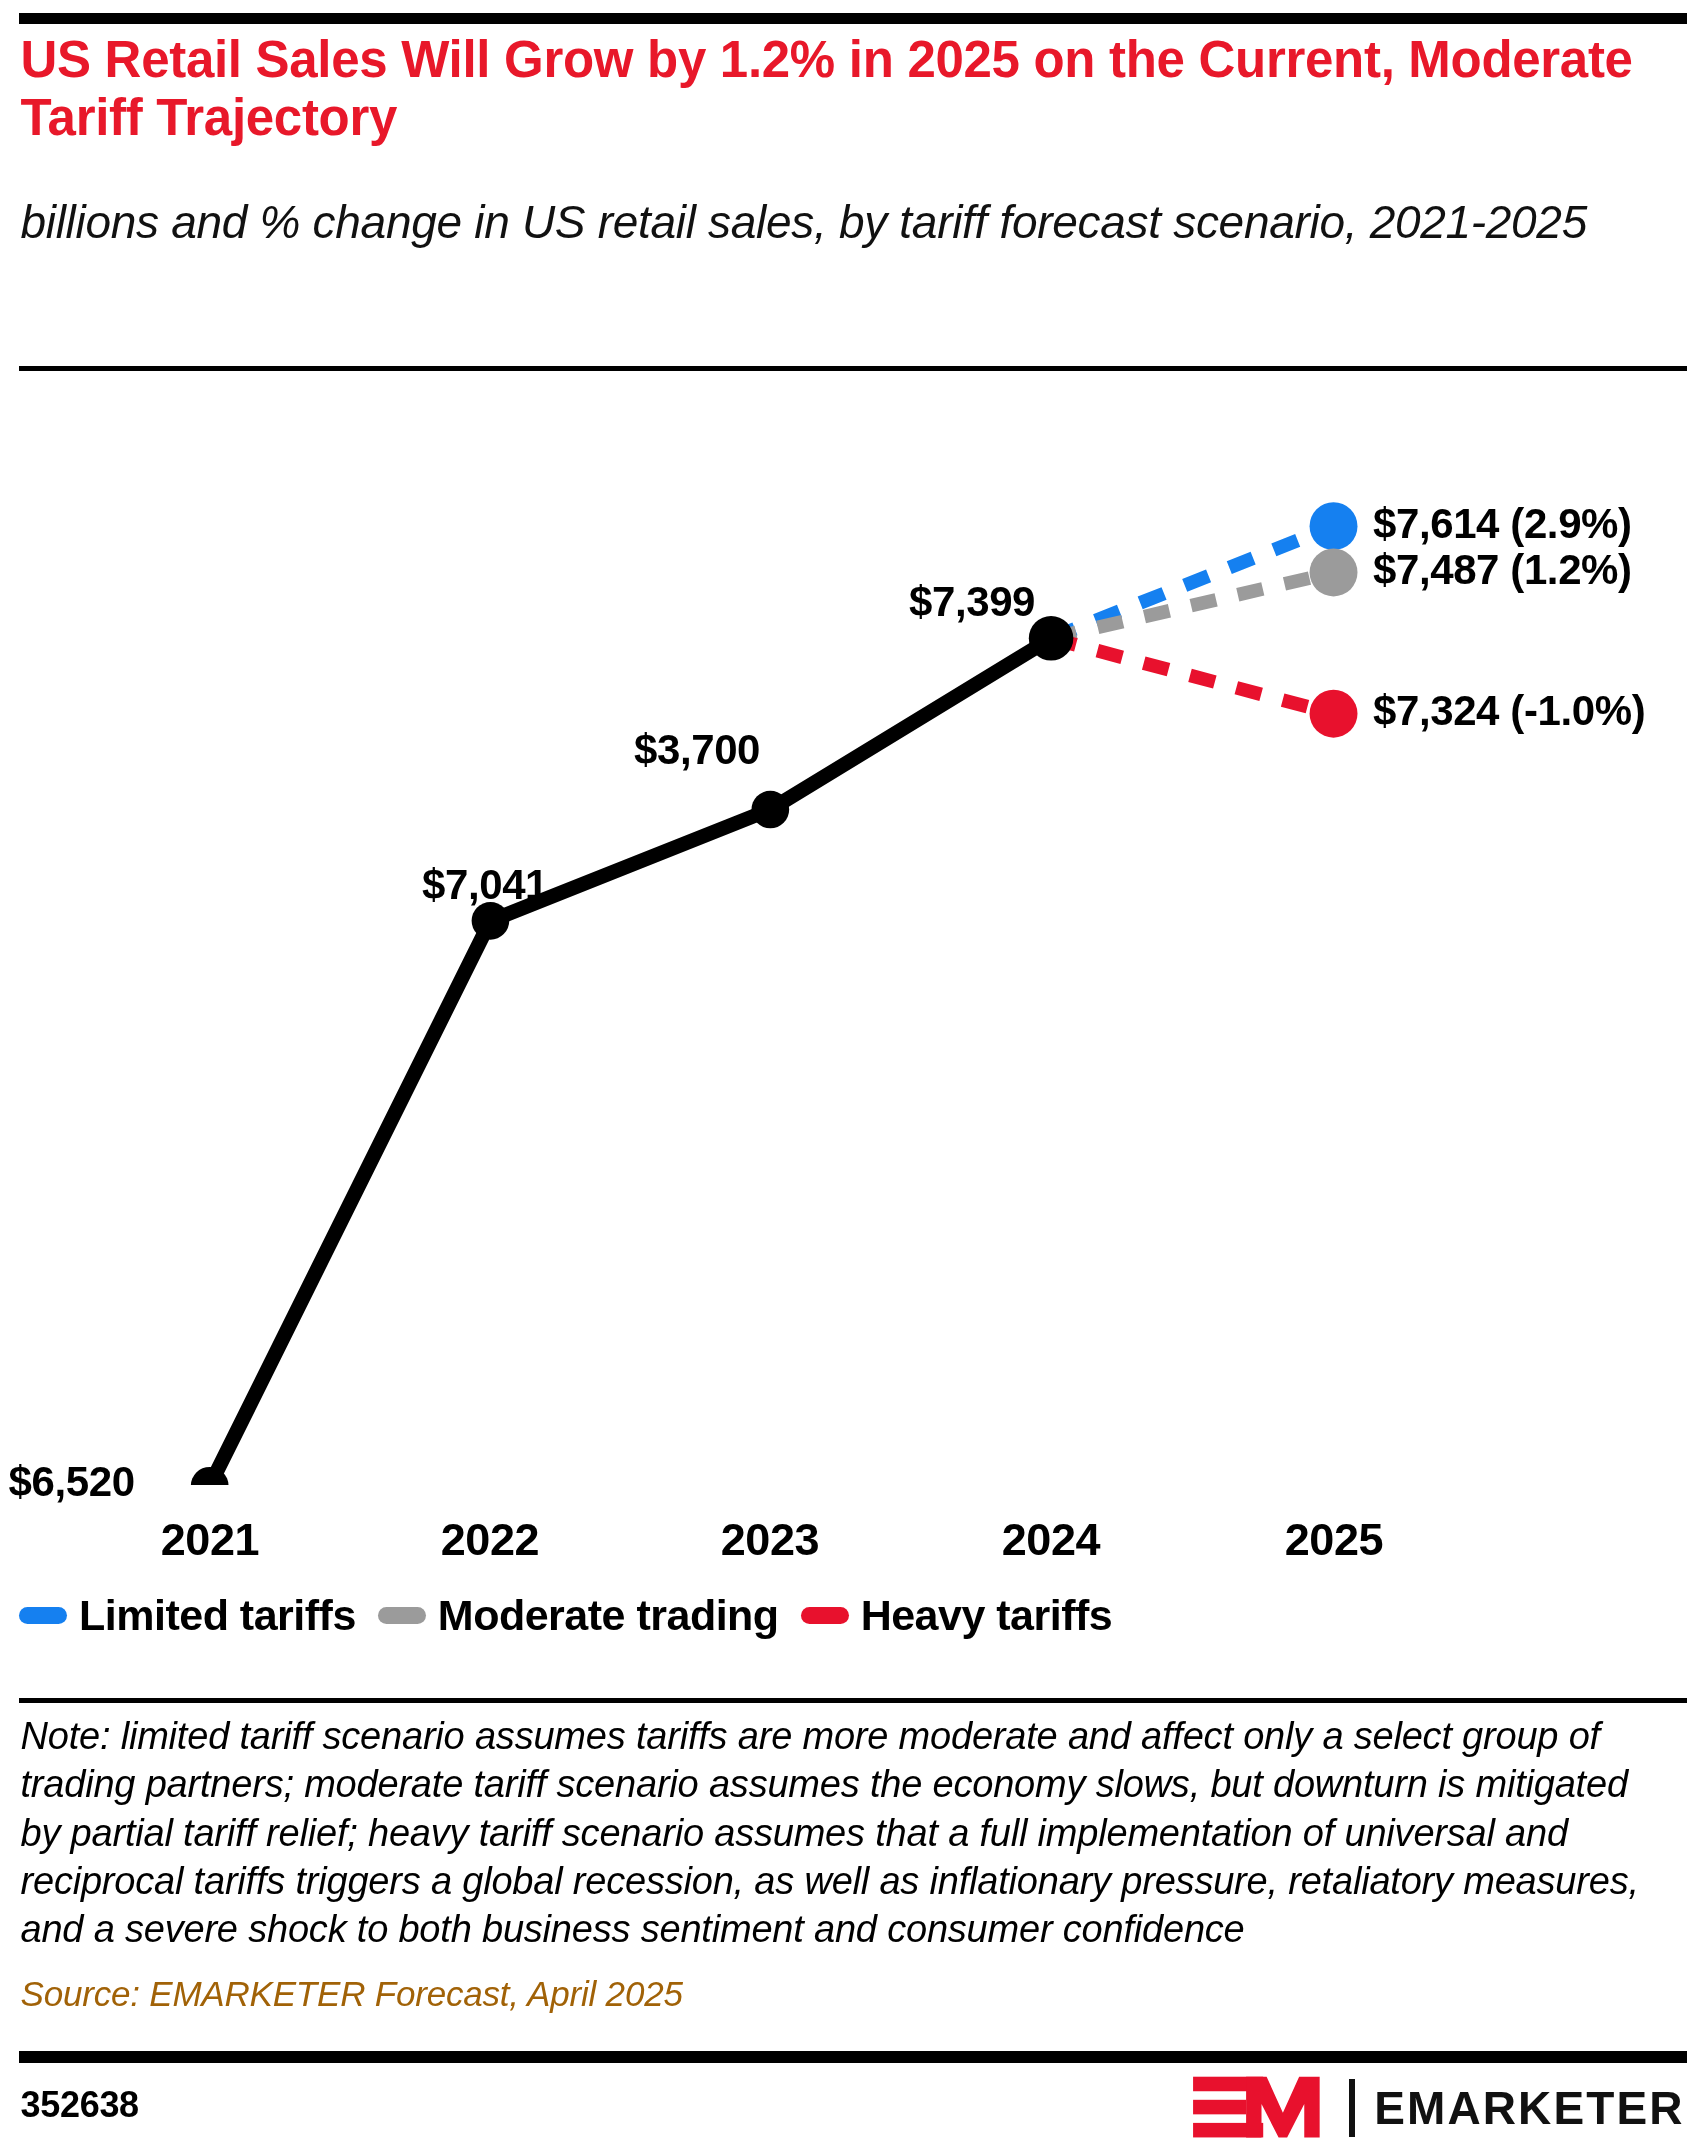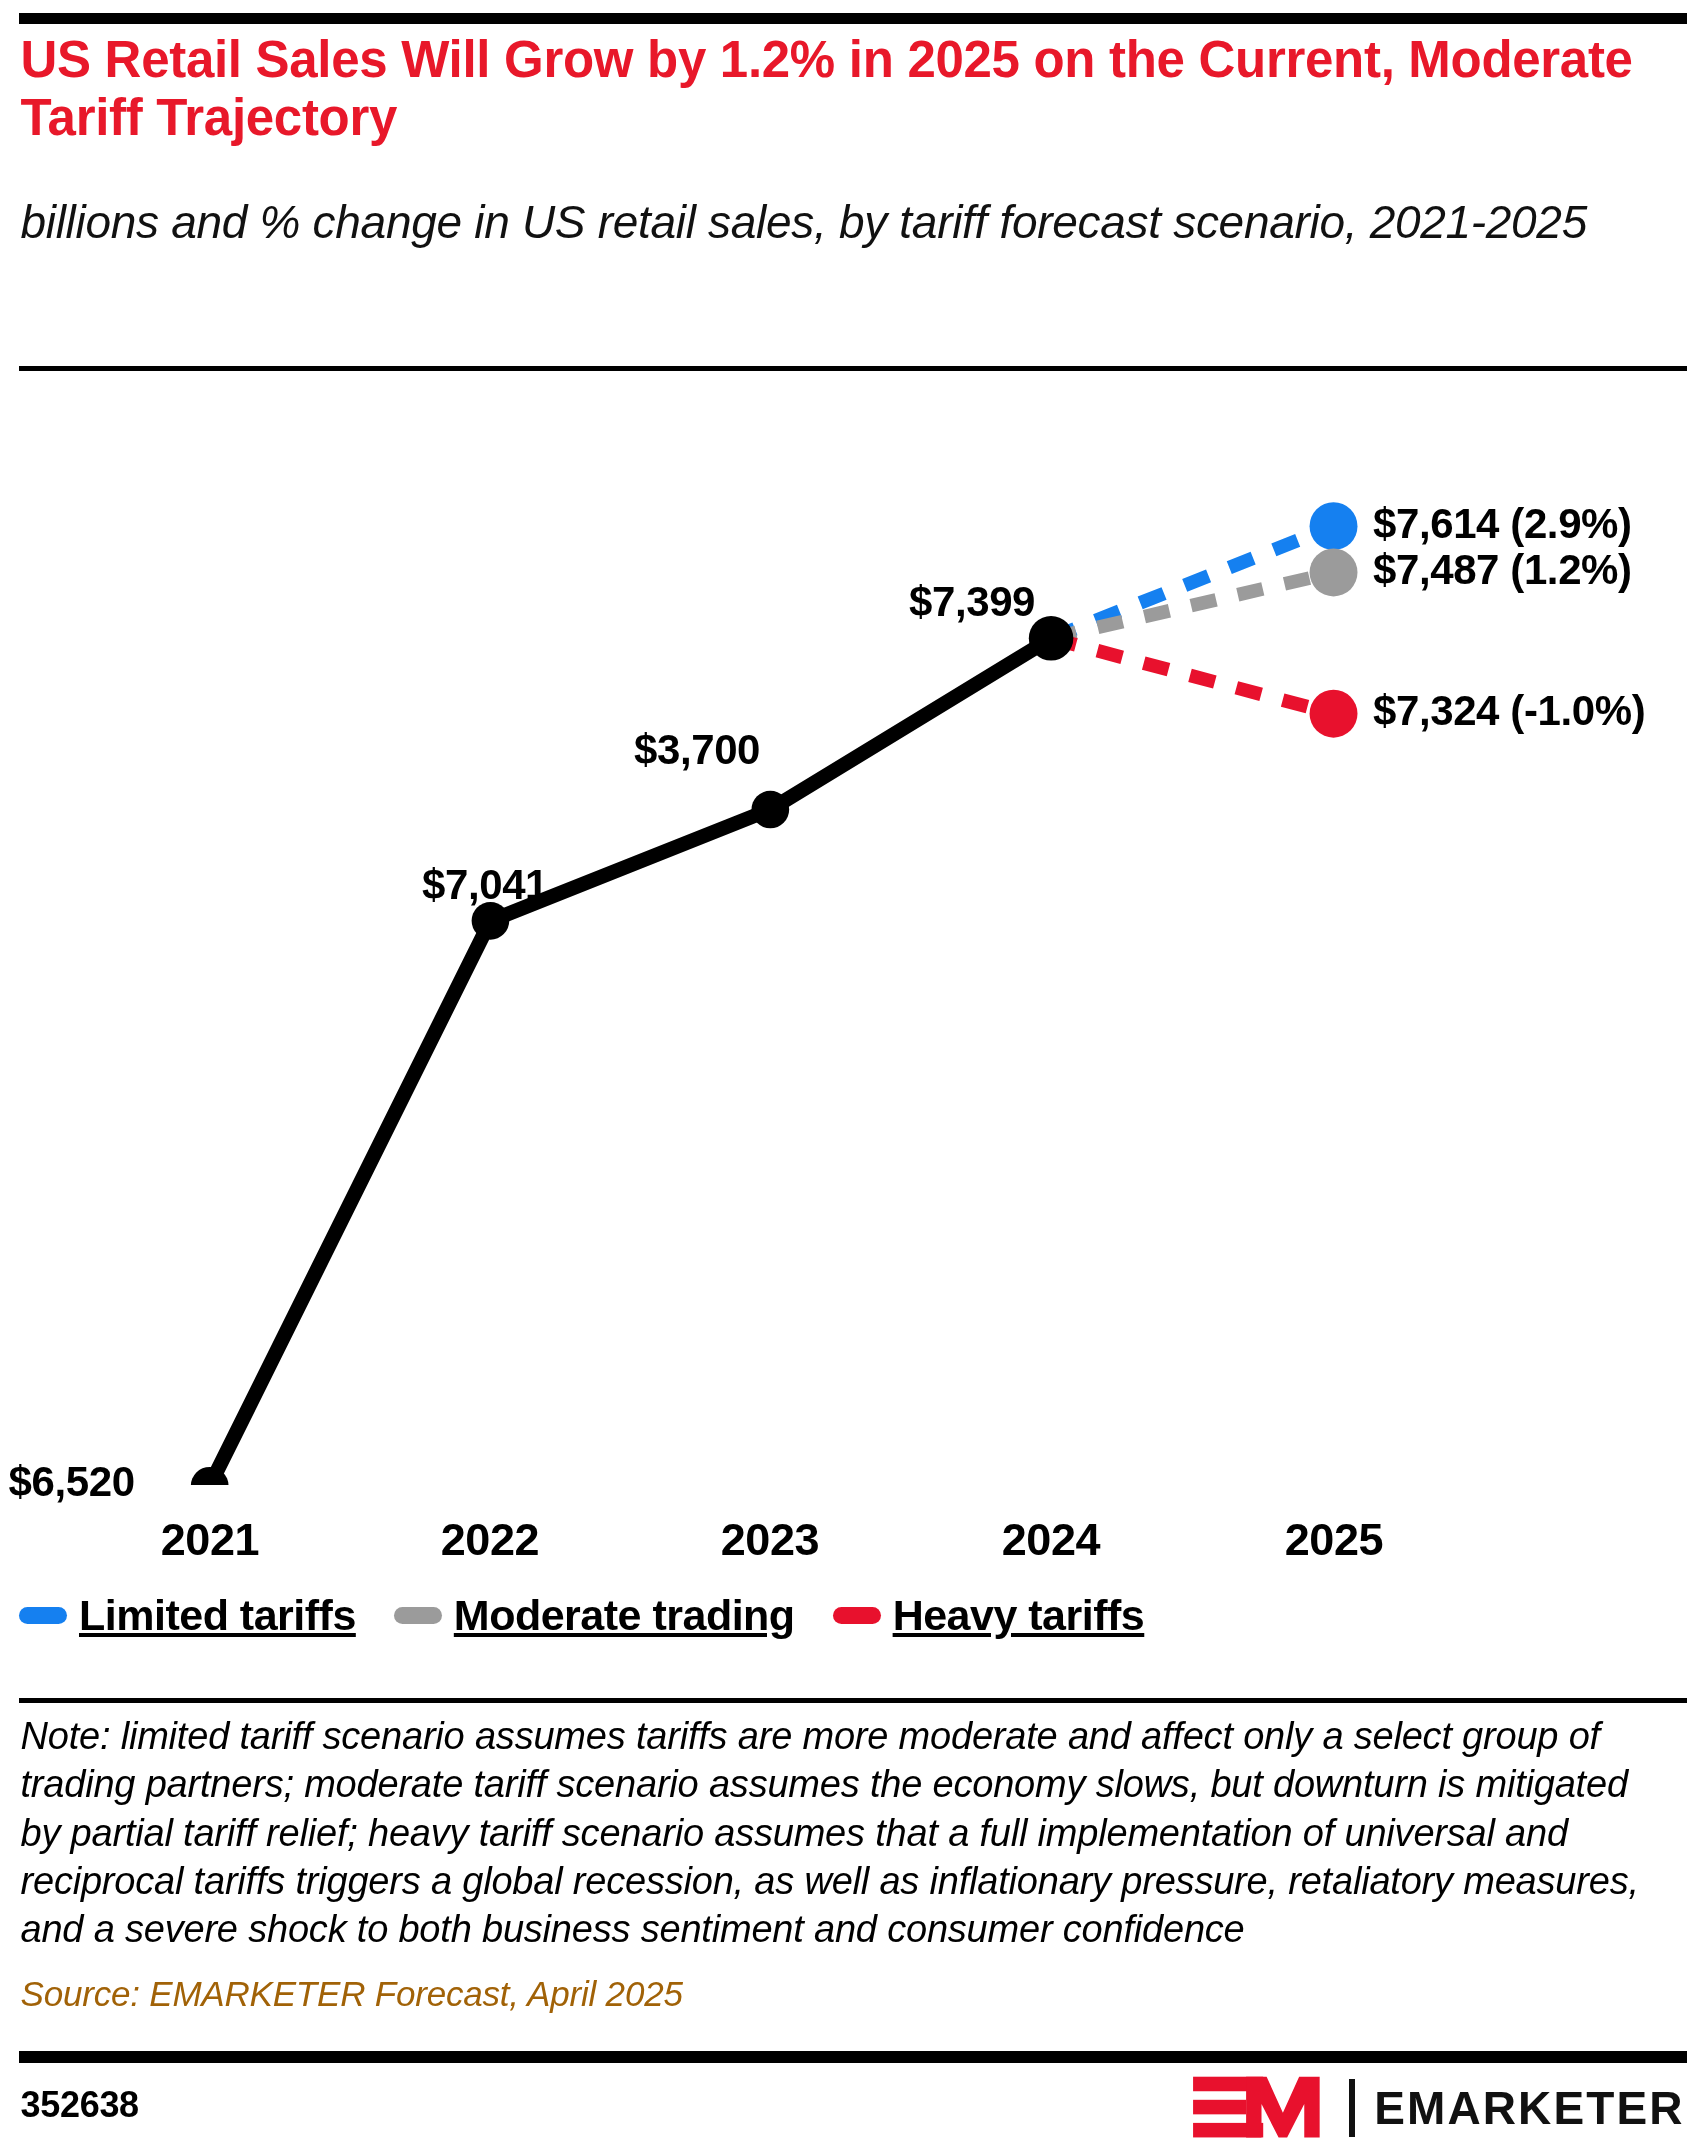--- a/index.html
+++ b/index.html
@@ -118,22 +118,21 @@
     letter-spacing: -0.4px;
   }
 
   
   .legend {
     position: absolute;
     left: 19px;
     top: 1594px;
     display: flex;
     align-items: flex-end;
-    gap: 38px;
-    text-decoration: underline;
+    gap: 22px;
   }
   .legend-item {
     display: flex;
     align-items: center;
     gap: 12px;
   }
   .swatch {
     width: 48px;
     height: 17px;
     border-radius: 8.6px;

